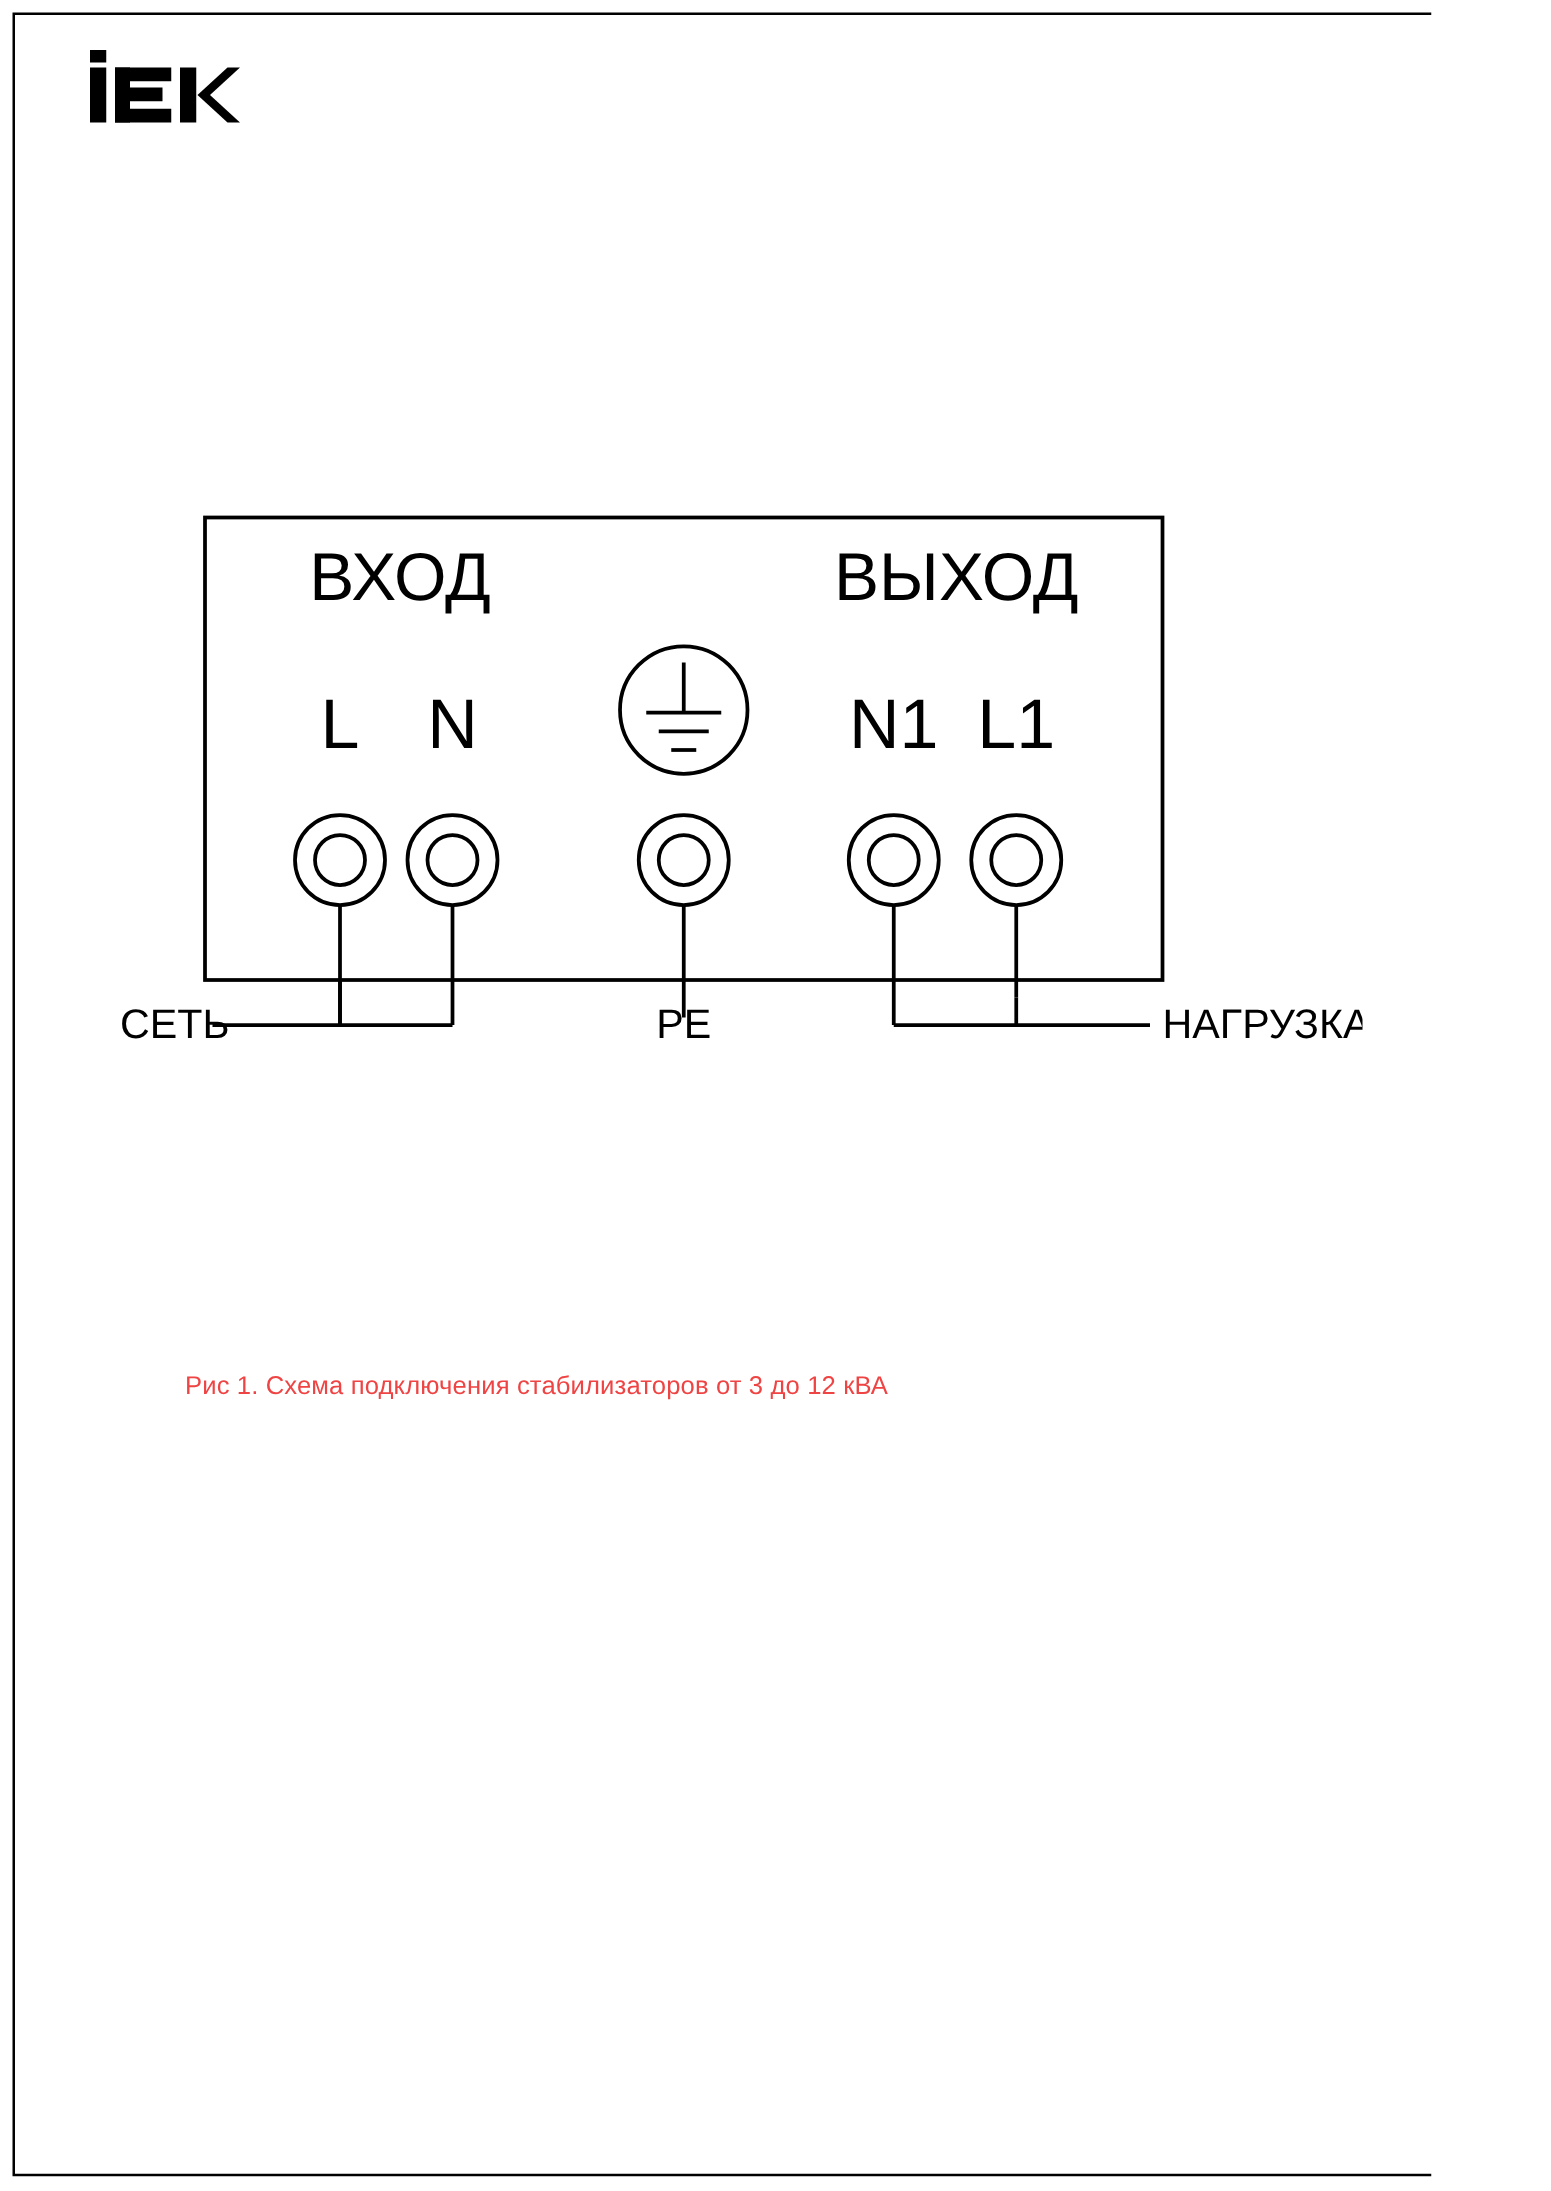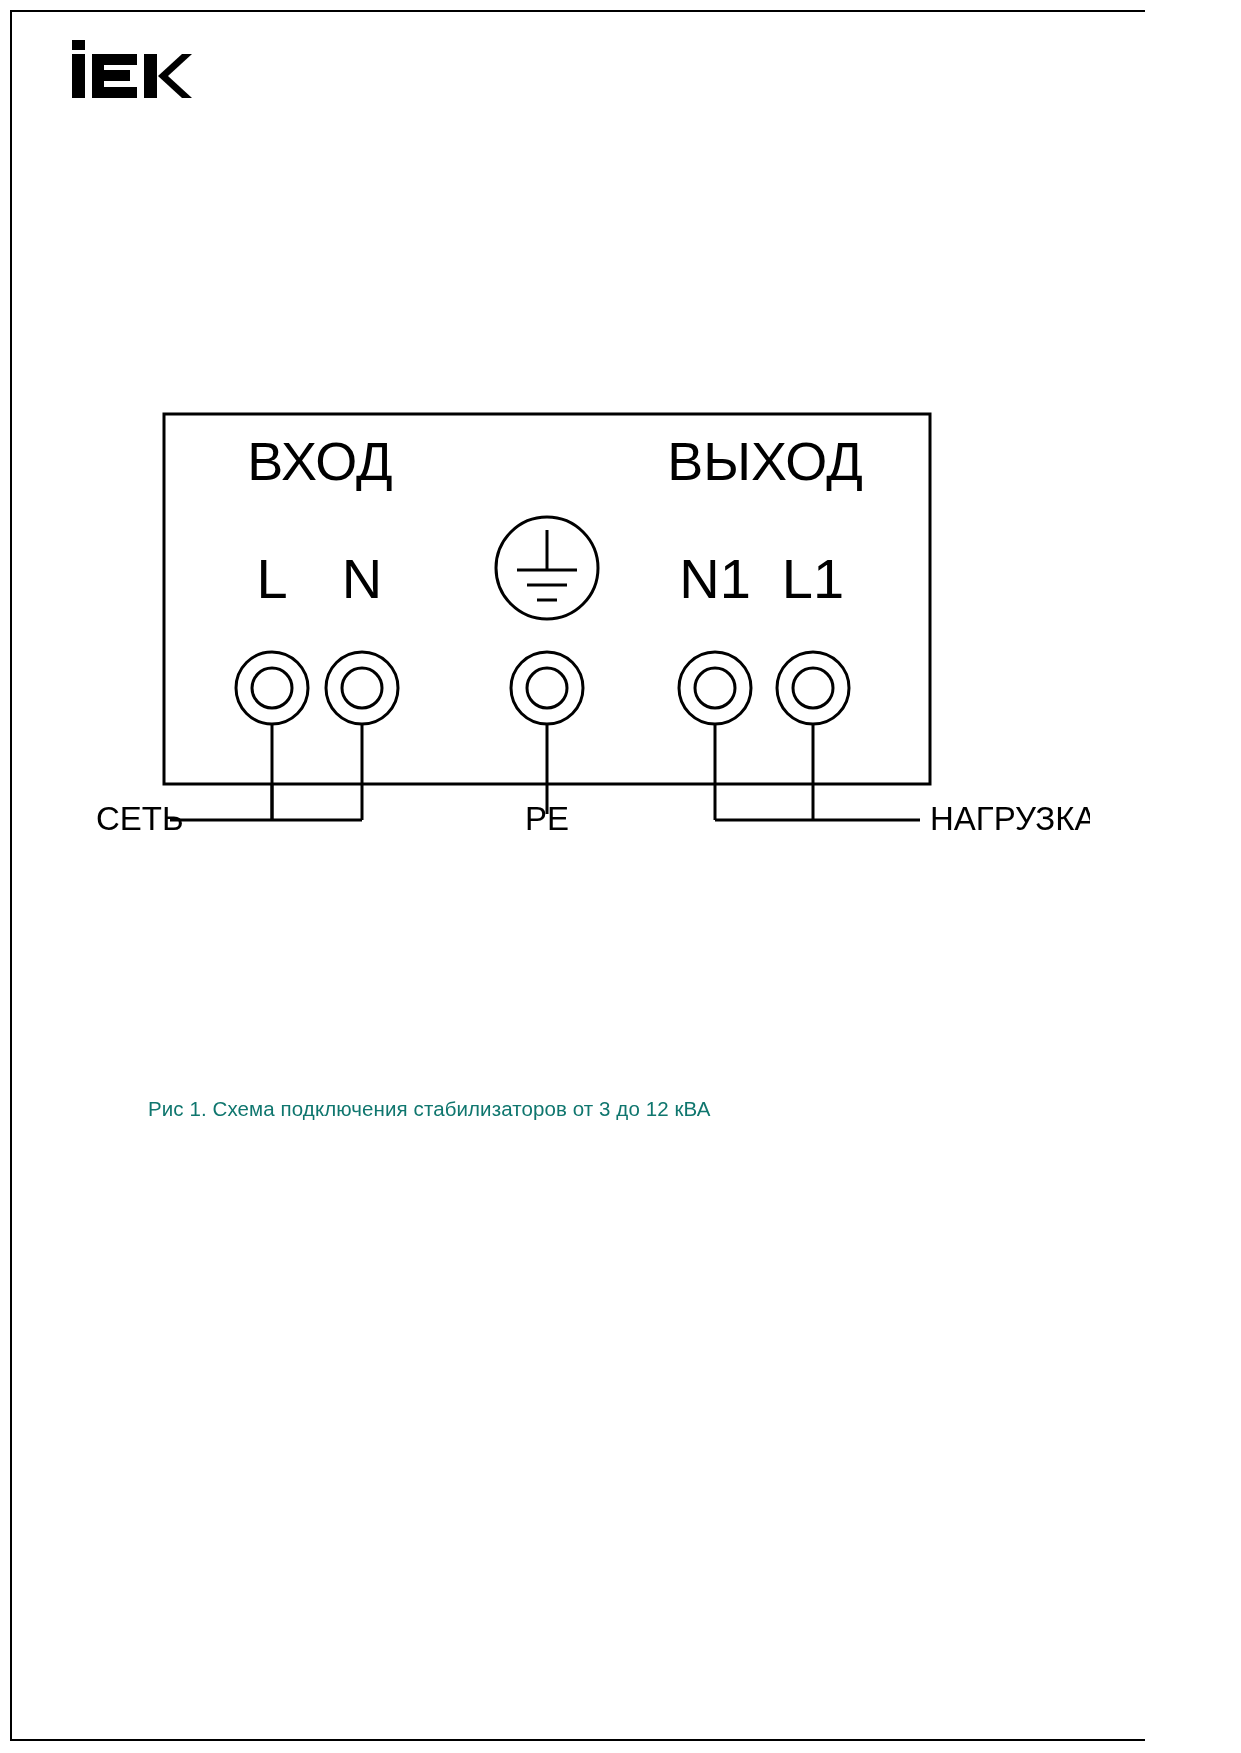--- a/index.html
+++ b/index.html
@@ -49,21 +49,21 @@
   .diagram svg { display: block; }
 
   
   .caption {
     position: absolute;
     left: 148px;
     top: 1097px;
     font-size: 20.5px;
     letter-spacing: 0.1px;
     white-space: nowrap;
-    color: #0f766e;
+    color: #ef4444;
   }
   .panel-text {
     font-family: "Liberation Sans", sans-serif;
     fill: #000000;
   }
 </style>
 </head>
 <body>
 
 <div class="page">

